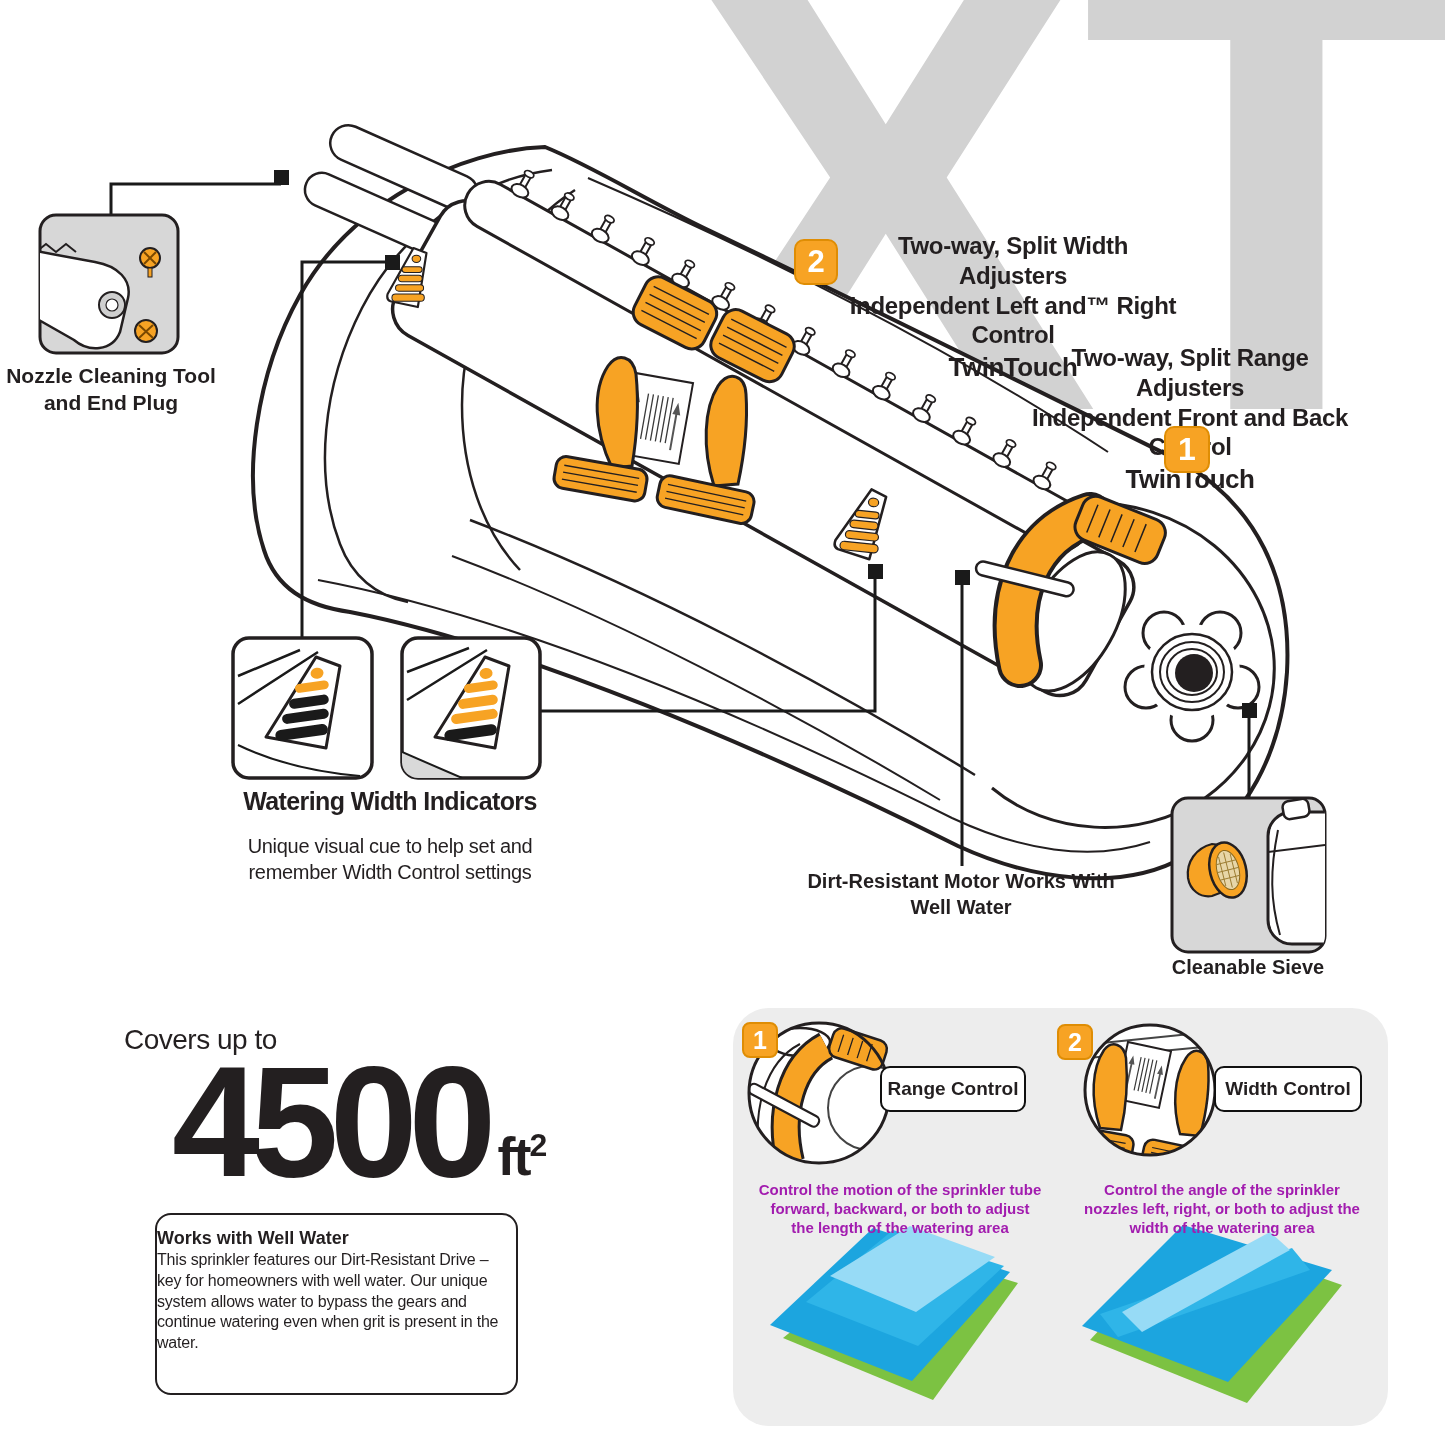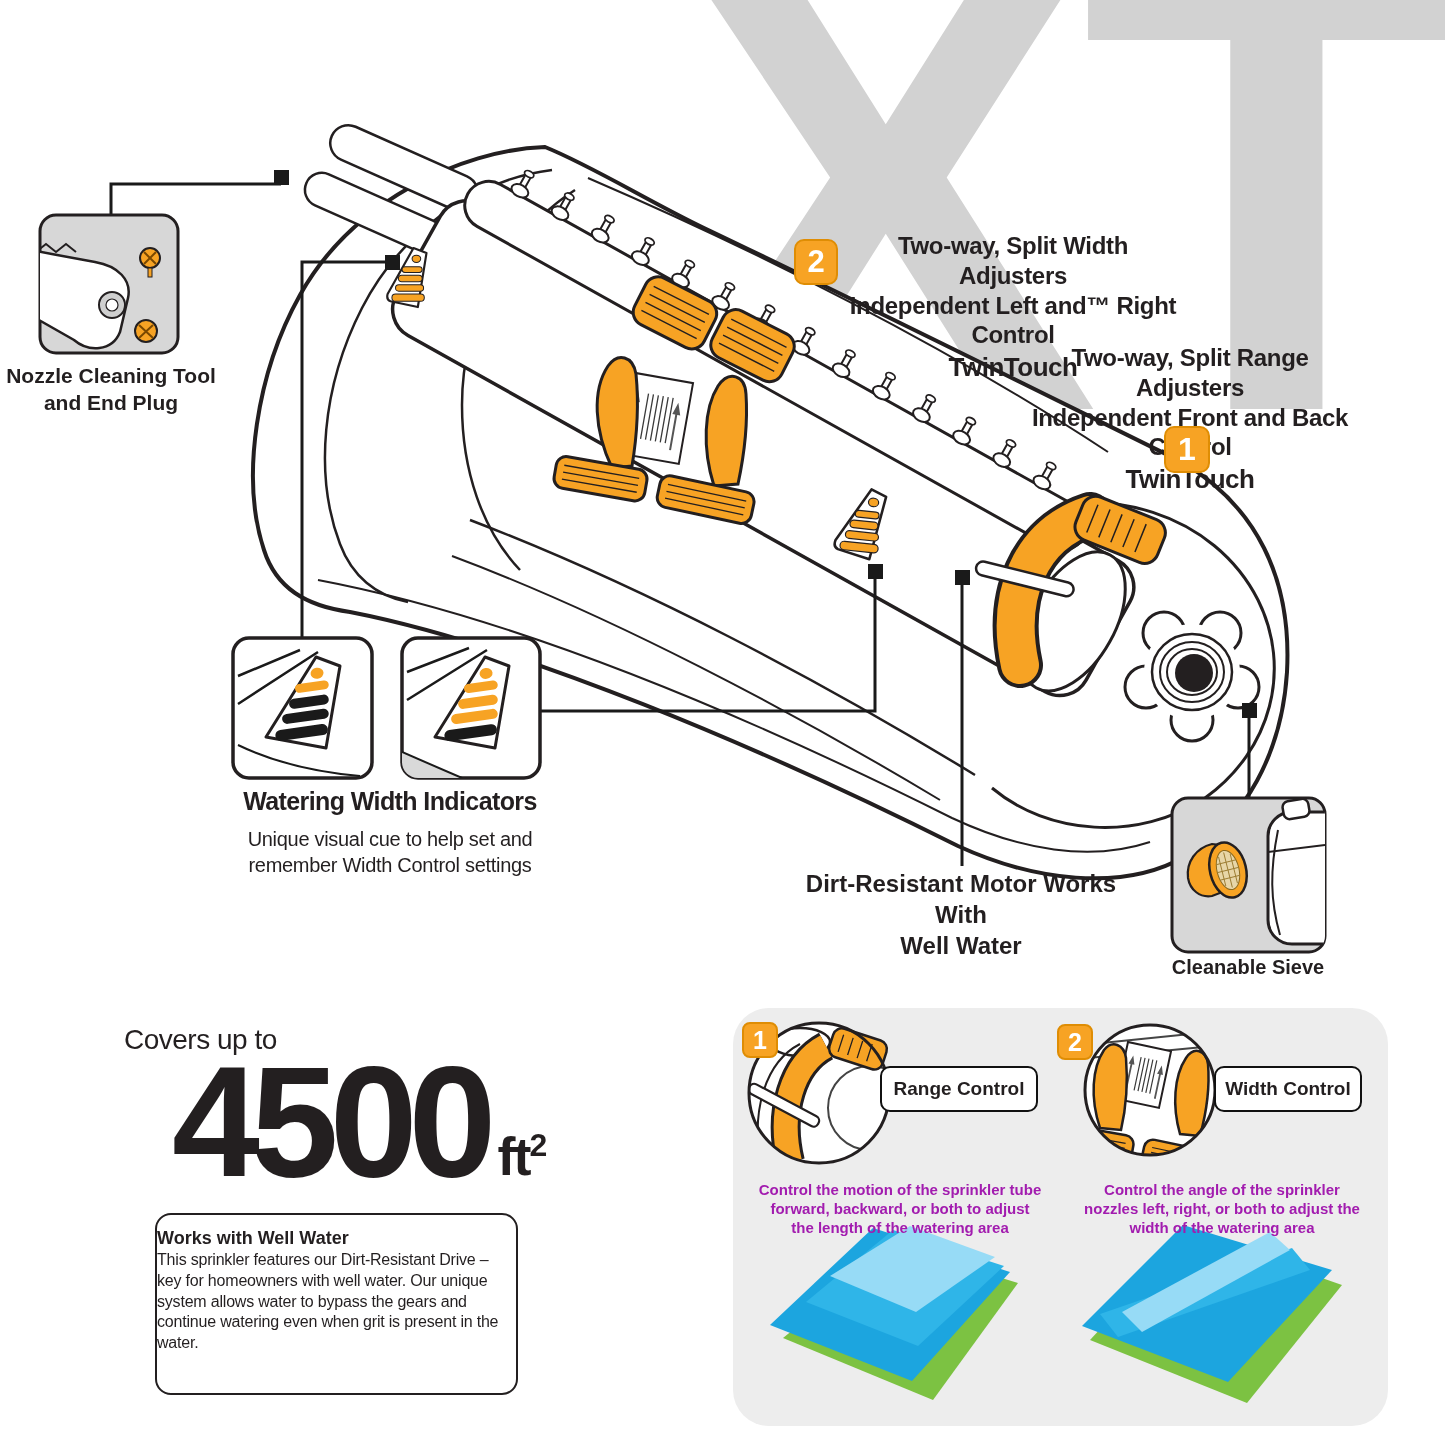--- a/index.html
+++ b/index.html
@@ -9,22 +9,22 @@
              letter-spacing:-18px;color:#d2d2d2;line-height:1;z-index:0;user-select:none;}
   svg.art{position:absolute;left:0;top:0;z-index:2;}
   .txt{position:absolute;z-index:3;text-align:center;}
   .b1{font-size:24px;font-weight:bold;line-height:1.24;letter-spacing:-0.3px;}
   .brand{font-size:26px;font-weight:bold;margin-top:2px;letter-spacing:-0.5px;}
   .nozzle-label{left:0;top:362px;width:222px;font-size:21px;font-weight:bold;line-height:1.3;}
   .co2{left:843px;top:231px;width:340px;}
   .co1{left:1020px;top:343px;width:340px;}
   .wwi{left:225px;top:787px;width:330px;}
   .wwi .title{font-size:25px;font-weight:bold;letter-spacing:-0.6px;}
-  .wwi .sub{font-size:20px;line-height:1.28;margin-top:11px;letter-spacing:-0.3px;}
-  .motor{left:805px;top:868px;width:312px;font-size:24px;font-weight:bold;line-height:1.3;}
+  .wwi .sub{font-size:20px;line-height:1.28;margin-top:18px;letter-spacing:-0.3px;}
+  .motor{left:805px;top:868px;width:312px;font-size:20px;font-weight:bold;line-height:1.3;}
   .sieve-label{left:1148px;top:956px;width:200px;font-size:20px;font-weight:bold;}
   .covers{left:124px;top:1024px;width:480px;text-align:left;}
   .covers .pre{font-size:28px;letter-spacing:-0.5px;}
   .covers .big{display:flex;align-items:flex-end;margin-top:-4px;margin-left:48px;}
   .covers .num{font-size:158px;font-weight:bold;letter-spacing:-9px;line-height:0.88;}
   .covers .unit{font-size:54px;font-weight:bold;margin-left:10px;margin-bottom:4px;letter-spacing:-2px;}
   .covers .unit sup{font-size:32px;}
   .wellbox{left:155px;top:1213px;width:363px;height:182px;border:2.5px solid #231f20;border-radius:16px;
            background:#fff;box-sizing:border-box;padding:13px 0;text-align:left;z-index:3;position:absolute;}
   .wellbox .t{font-size:18px;font-weight:bold;margin-bottom:1px;}
@@ -32,21 +32,21 @@
   .panel{position:absolute;left:733px;top:1008px;width:655px;height:418px;background:#ededed;
          border-radius:36px;z-index:1;}
   .badge{position:absolute;z-index:4;display:flex;align-items:center;justify-content:center;
          background:#F7A324;border:2px solid #df8d04;color:#fff;font-weight:bold;border-radius:10px;box-sizing:border-box;}
   .badge.c2{left:794px;top:239px;width:44px;height:46px;font-size:31px;}
   .badge.c1{left:1164px;top:426px;width:46px;height:47px;font-size:32px;}
   .badge.p1{left:742px;top:1022px;width:36px;height:36px;font-size:25px;border-radius:8px;}
   .badge.p2{left:1057px;top:1024px;width:36px;height:36px;font-size:25px;border-radius:8px;}
   .ctl-label{position:absolute;z-index:3;background:#fff;border:2.5px solid #111;border-radius:10px;
              display:flex;align-items:center;justify-content:center;font-size:19px;font-weight:bold;box-sizing:border-box;}
-  .ctl-label.range{left:880px;top:1066px;width:158px;height:46px;}
+  .ctl-label.range{left:880px;top:1066px;width:146px;height:46px;}
   .ctl-label.width{left:1214px;top:1066px;width:148px;height:46px;}
   .pdesc{position:absolute;z-index:3;text-align:center;font-size:15px;font-weight:bold;color:#a21caf;line-height:1.28;}
   .pdesc.d1{left:758px;top:1180px;width:284px;}
   .pdesc.d2{left:1080px;top:1180px;width:284px;}
 </style>
 </head>
 <body>
 
 <div class="stage">
 

